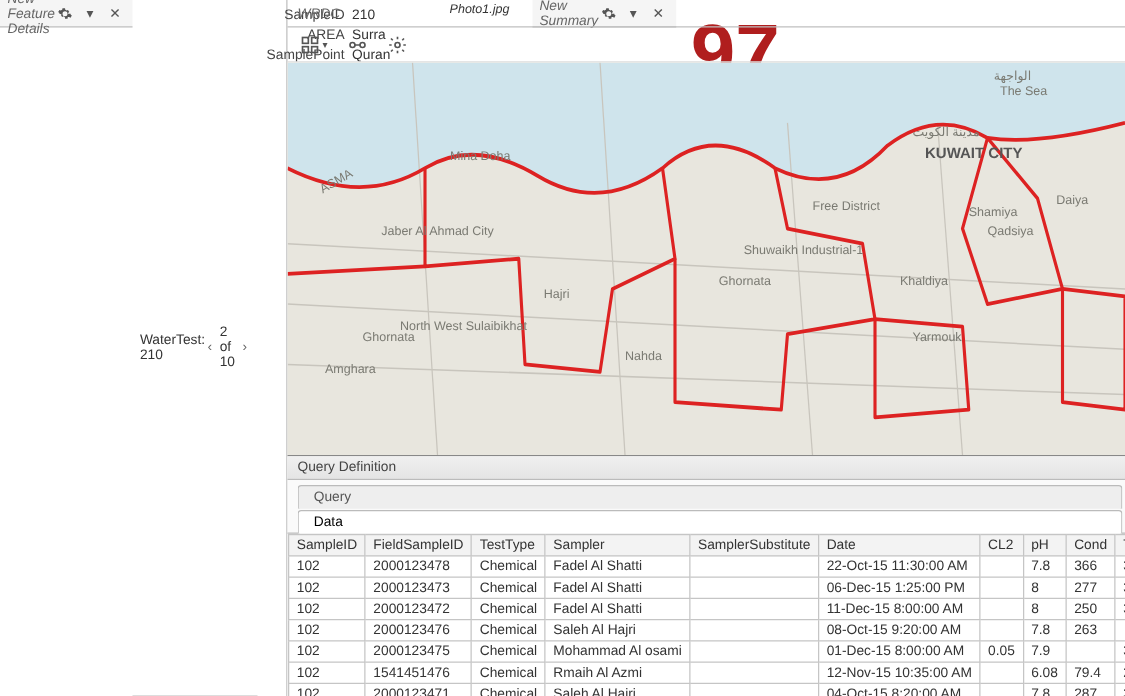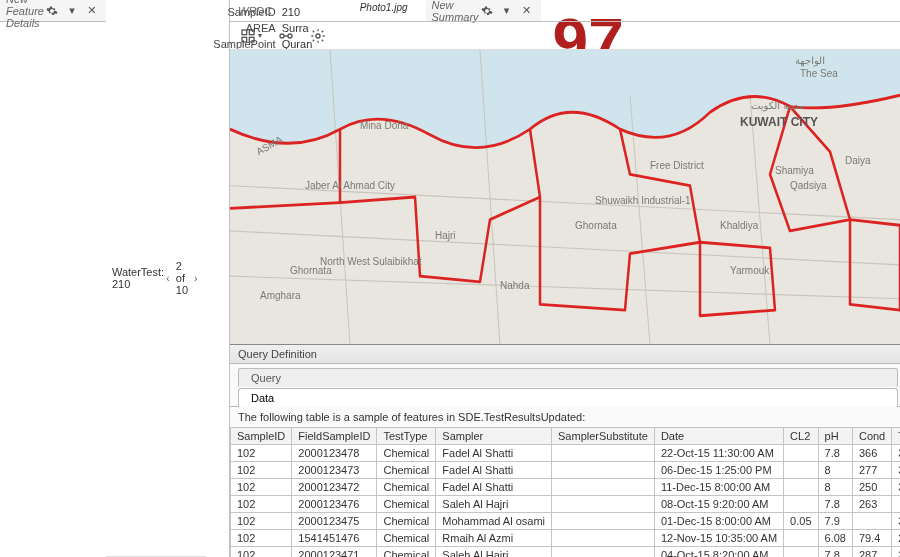--- a/index.html
+++ b/index.html
@@ -158,21 +158,21 @@
           <path d="M0 70 Q60 95 110 70 Q150 50 200 75 Q250 100 300 70 Q340 40 390 70 Q440 90 480 55 Q520 30 560 50 Q600 55 670 40"></path>
           <path d="M300 70 L310 130 L260 150 L250 205 L190 200 L185 130 L110 135 L110 70"></path>
           <path d="M390 70 L400 110 L460 120 L470 170 L400 180 L395 230 L310 225 L310 130"></path>
           <path d="M470 170 L540 175 L545 230 L470 235 Z"></path>
           <path d="M560 50 L600 90 L620 150 L560 160 L540 110 Z"></path>
           <path d="M620 150 L670 155 L670 230 L620 225 Z"></path>
           <path d="M0 140 L110 135"></path>
         </g>
       </svg>
       <span class="map-label" style="left:510px; top:65px; font-size:12px; color:#555; font-weight:bold;">KUWAIT CITY</span>
-      <span class="map-label" style="left:500px; top:50px;margin-left:21px;">مدينة الكويت</span>
+      <span class="map-label" style="left:500px; top:50px;">مدينة الكويت</span>
       <span class="map-label" style="left:130px; top:70px;">Mina Doha</span>
       <span class="map-label" style="left:75px; top:130px;">Jaber Al Ahmad City</span>
       <span class="map-label" style="left:90px; top:170px;margin-top:36px;">North West Sulaibikhat</span>
       <span class="map-label" style="left:205px; top:180px;">Hajri</span>
       <span class="map-label" style="left:60px; top:215px;">Ghornata</span>
       <span class="map-label" style="left:30px; top:240px;">Amghara</span>
       <span class="map-label" style="left:270px; top:230px;">Nahda</span>
       <span class="map-label" style="left:345px; top:170px;">Ghornata</span>
       <span class="map-label" style="left:420px; top:110px;">Free District</span>
       <span class="map-label" style="left:365px; top:145px;">Shuwaikh Industrial-1</span>
@@ -185,21 +185,20 @@
       <span class="map-label" style="left:570px; top:18px;">The Sea</span>
       <span class="map-label" style="left:565px; top:5px;">الواجهة</span>
     </div>
 
     <div class="query-panel">
       <div class="query-title">Query Definition</div>
       <div class="tabs">
         <div class="tab">Query</div>
         <div class="tab active">Data</div>
       </div>
-      <div class="query-note">The following table is a sample of features in SDE.TestResultsUpdated:</div>
       <div class="grid-wrap">
         <table class="grid" id="results-table">
             <thead>
               <tr>
                 <th>SampleID</th>
                 <th>FieldSampleID</th>
                 <th>TestType</th>
                 <th>Sampler</th>
                 <th>SamplerSubstitute</th>
                 <th>Date</th>

